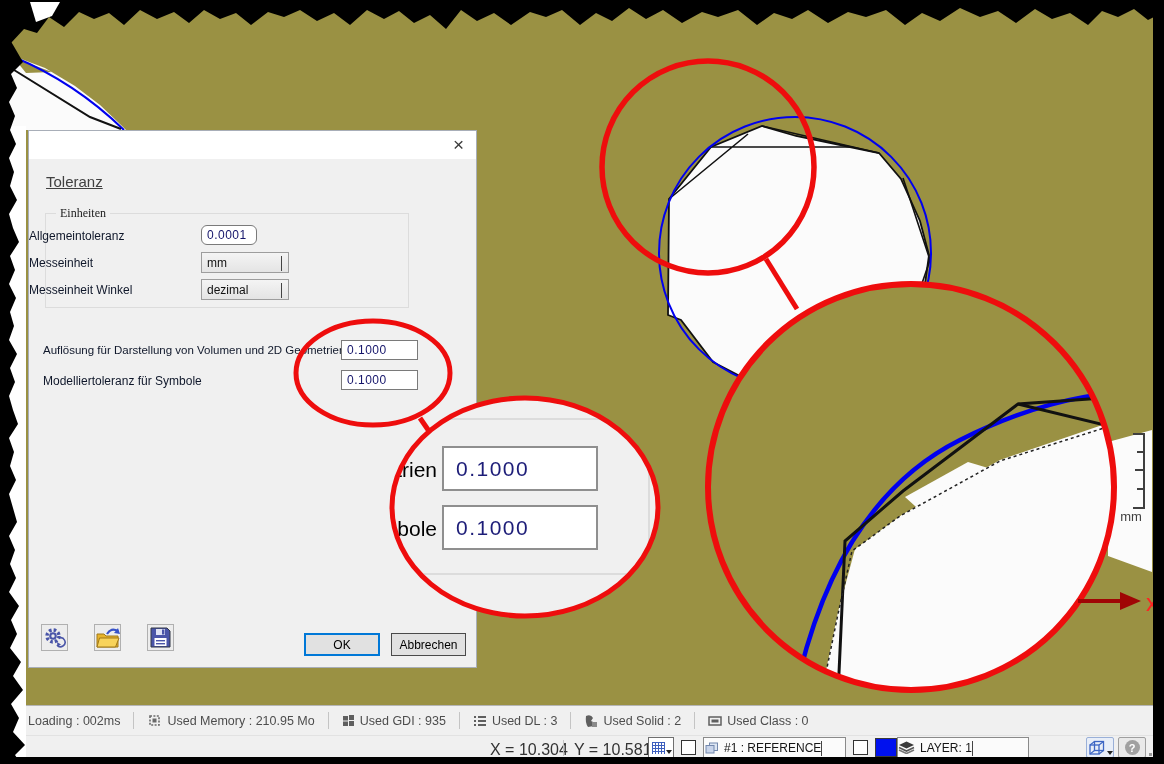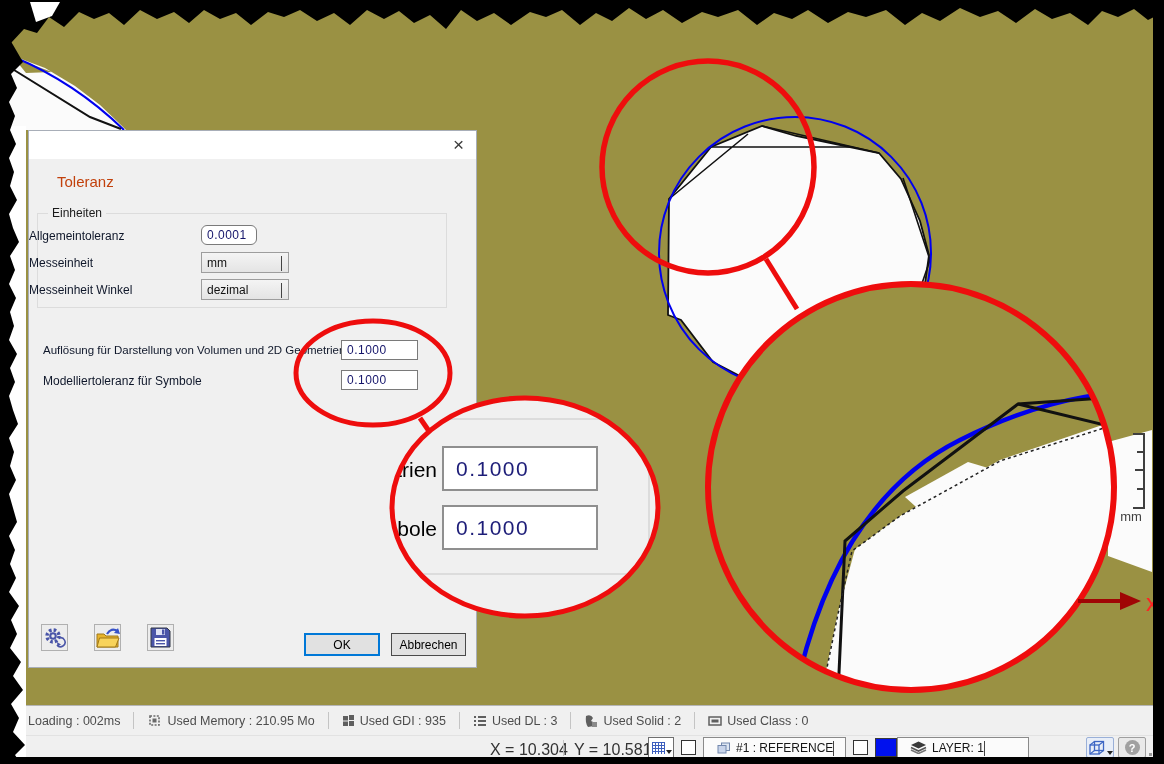--- a/index.html
+++ b/index.html
@@ -6,21 +6,21 @@
   #app{position:relative;width:1164px;height:764px;overflow:hidden;background:#9a9143;
        font-family:"Liberation Sans",sans-serif;}
   svg{position:absolute;left:0;top:0;}
   .noevt{pointer-events:none;}
 
   
   #dialog{position:absolute;left:28px;top:130px;width:449px;height:538px;
           background:#f0f0f0;border:1px solid #a8aeb8;box-sizing:border-box;z-index:20;}
   #dlg-titlebar{position:absolute;left:0;top:0;width:100%;height:28px;background:#ffffff;}
   #dlg-close{position:absolute;right:12px;top:3px;font-size:19px;color:#3c3c3c;cursor:pointer;line-height:22px;}
-  #dlg-title{position:absolute;left:28px;top:42px;font-size:15px;color:#c2410c;}
+  #dlg-title{position:absolute;left:17px;top:42px;font-size:15px;color:#404040;text-decoration:underline;}
   .groupbox{position:absolute;border:1px solid #dcdcdc;box-sizing:border-box;}
   .grouplabel{position:absolute;top:-8px;left:10px;background:#f0f0f0;padding:0 4px;
               font-size:12px;color:#1a1a1a;white-space:nowrap;}
   .fldlabel{position:absolute;font-size:12px;color:#0f172a;text-align:left;white-space:nowrap;}
   .txtinput{position:absolute;box-sizing:border-box;border:1px solid #7a7a7a;background:#fff;
             font-family:"Liberation Sans",sans-serif;font-size:12px;color:#14146a;
             padding:0 0 0 5px;letter-spacing:.5px;}
   .combo{position:absolute;box-sizing:border-box;border:1px solid #9d9d9d;
          background:linear-gradient(#f4f4f4,#e4e4e4);display:flex;align-items:center;
          font-size:12px;color:#111;padding-left:5px;}
@@ -42,21 +42,21 @@
   #statusbar1 .sbitem{display:flex;align-items:center;gap:5px;white-space:nowrap;}
   #statusbar1 .sep{width:1px;height:17px;background:#c4c4c4;margin:0 13px;}
   #statusbar2{position:absolute;left:0;top:735px;width:1164px;height:29px;background:#f0f0f0;
               border-top:1px solid #e2e2e2;box-sizing:border-box;z-index:30;color:#222;font-size:12.5px;}
   .coord{position:absolute;top:6px;white-space:nowrap;color:#333;}
   .vsep2{position:absolute;top:5px;width:1px;height:16px;background:#c4c4c4;}
   .cb{position:absolute;top:740px;width:15px;height:15px;background:#fff;border:1.5px solid #333;
       box-sizing:border-box;cursor:pointer;z-index:31;}
   .barcombo{position:absolute;top:737px;height:21px;box-sizing:border-box;border:1px solid #8a8a8a;
             background:#fbfbfb;display:flex;align-items:center;font-size:12px;color:#161616;
-            padding-left:12px;z-index:31;cursor:pointer;}
+            padding-left:0;z-index:31;cursor:pointer;}
   .barbtn{position:absolute;top:737px;height:21px;box-sizing:border-box;border:1px solid #9f9f9f;
           background:#e9e9e9;display:flex;align-items:center;justify-content:center;z-index:31;cursor:pointer;}
   #grid-btn{left:648px;width:26px;background:#fff;border-color:#6f6f6f;position:absolute;}
   .gridglyph{width:15px;height:12px;margin-left:3px;
      background-image:repeating-linear-gradient(#3d5fbe 0 1px,transparent 1px 3px),
                       repeating-linear-gradient(90deg,#3d5fbe 0 1px,transparent 1px 3px);}
   .tinyarrow{width:0;height:0;border-left:3.5px solid transparent;border-right:3.5px solid transparent;
              border-top:4px solid #222;}
   #color-swatch{left:875px;width:22px;background:#0011ee;border:1px solid #3a3a3a;position:absolute;}
   #color-arrow{left:897px;width:13px;position:absolute;}
@@ -89,21 +89,21 @@
       <circle cx="795" cy="253" r="136" stroke="#0000ee" stroke-width="2" fill="none"></circle>
     </g>
   </svg>
 
   <div id="dialog">
     <div id="dlg-titlebar">
       <span id="dlg-close">×</span>
     </div>
     <div id="dlg-title">Toleranz</div>
 
-    <div class="groupbox" style="left:8px;top:82px;width:410px;height:95px;">
+    <div class="groupbox" style="left:16px;top:82px;width:364px;height:95px;font-family:Liberation Serif, serif;">
       <span class="grouplabel">Einheiten</span>
     </div>
     <div class="fldlabel" style="left:0;width:169px;top:98px;">Allgemeintoleranz</div>
     <input class="txtinput" style="left: 172px; top: 94px; width: 56px; height: 20px; border-radius: 6px;" value="0.0001">
     <div class="fldlabel" style="left:0;width:169px;top:125px;">Messeinheit</div>
     <div class="combo" style="left:172px;top:121px;width:88px;height:21px;">
       <span>mm</span>
       <span class="chev"><span class="chevshape"></span></span>
     </div>
     <div class="fldlabel" style="left:0;width:169px;top:152px;">Messeinheit Winkel</div>

